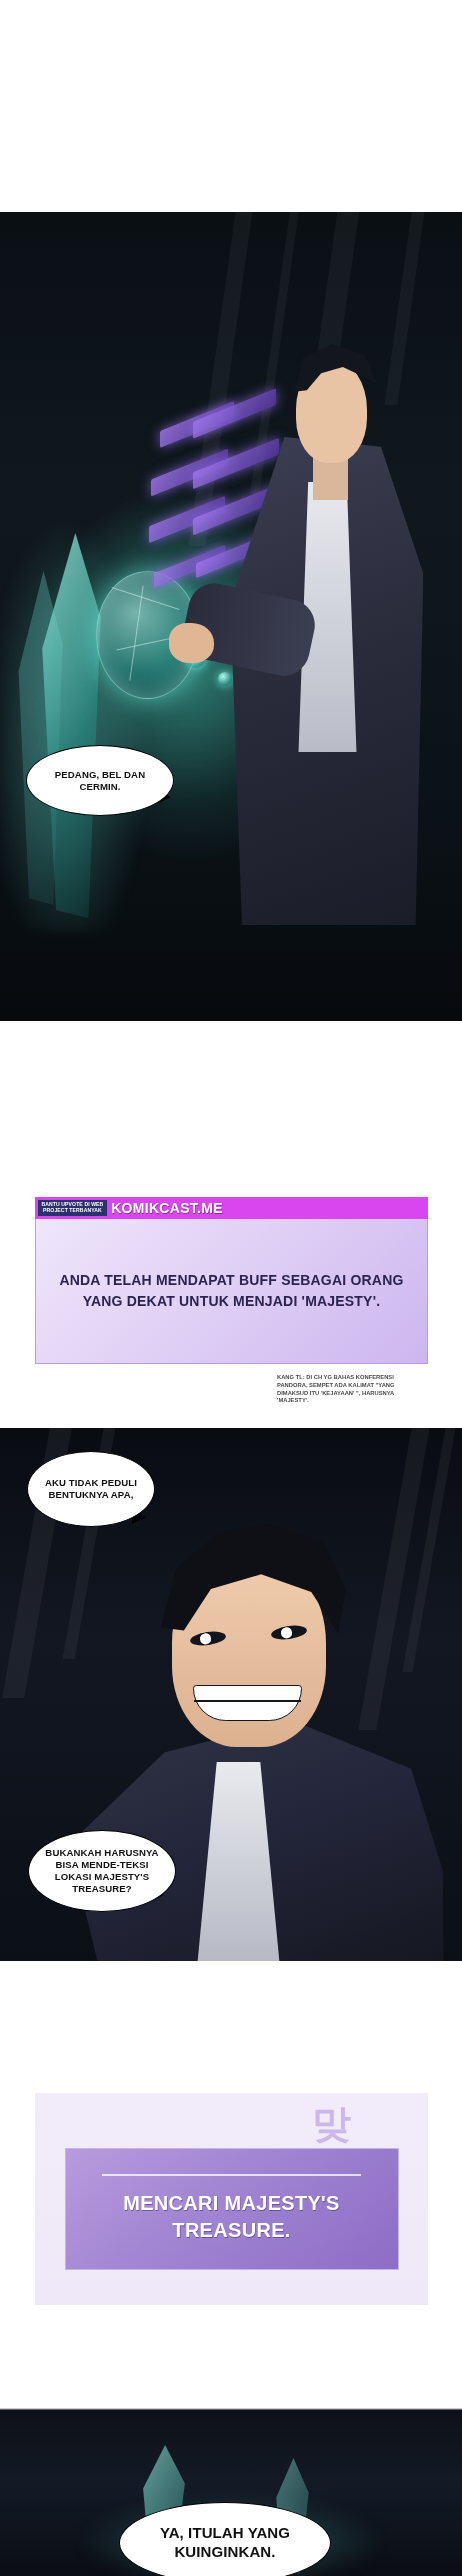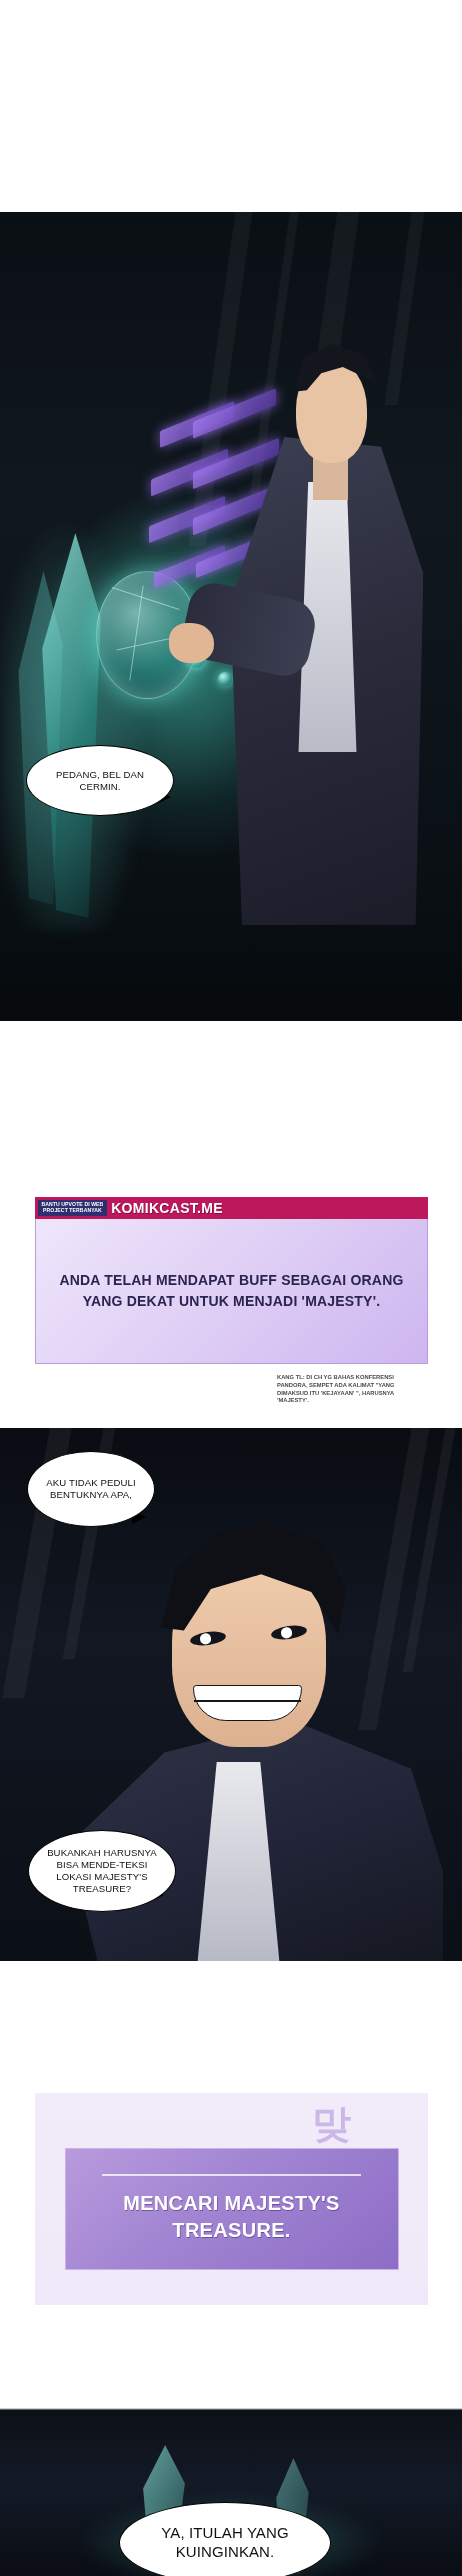--- a/index.html
+++ b/index.html
@@ -34,21 +34,21 @@
     border-radius: 50% / 50%;
     display: flex;
     align-items: center;
     justify-content: center;
     text-align: center;
     padding: 9px 11.6px;
     z-index: 20;
   }
   .bubble .txt {
     font-family: "Liberation Sans", sans-serif;
-    font-weight: normal;
+    font-weight: bold;
     font-size: 9.6px;
     line-height: 1.25;
     color: #111;
     letter-spacing: 0.1px;
   }
   .tail {
     position: absolute;
     width: 0; height: 0;
     z-index: 19;
   }
@@ -151,21 +151,21 @@
   .fg-hand {
     position: absolute; left: -55px; top: 334px; width: 45px; height: 40px;
     background: #e0b695; border-radius: 40% 50% 45% 45%;
   }
 
   
   #panel2 {
     left: 35px; top: 1197px; width: 393px; height: 167px;
   }
   .sys-header {
-    height: 22px; background: #be185d;
+    height: 22px; background: #d946ef;
     display: flex; align-items: center;
   }
   .sys-badge {
     background: #2d2f6e; color: #ffffff;
     font-size: 5.1px; line-height: 1.15; font-weight: bold;
     padding: 2.6px 3.9px; margin: 0 3.9px 0 2.6px; letter-spacing: 0.1px;
     text-align: center;
   }
   .sys-site {
     color: #ffffff; font-weight: bold; font-size: 14px; letter-spacing: 0.3px;

